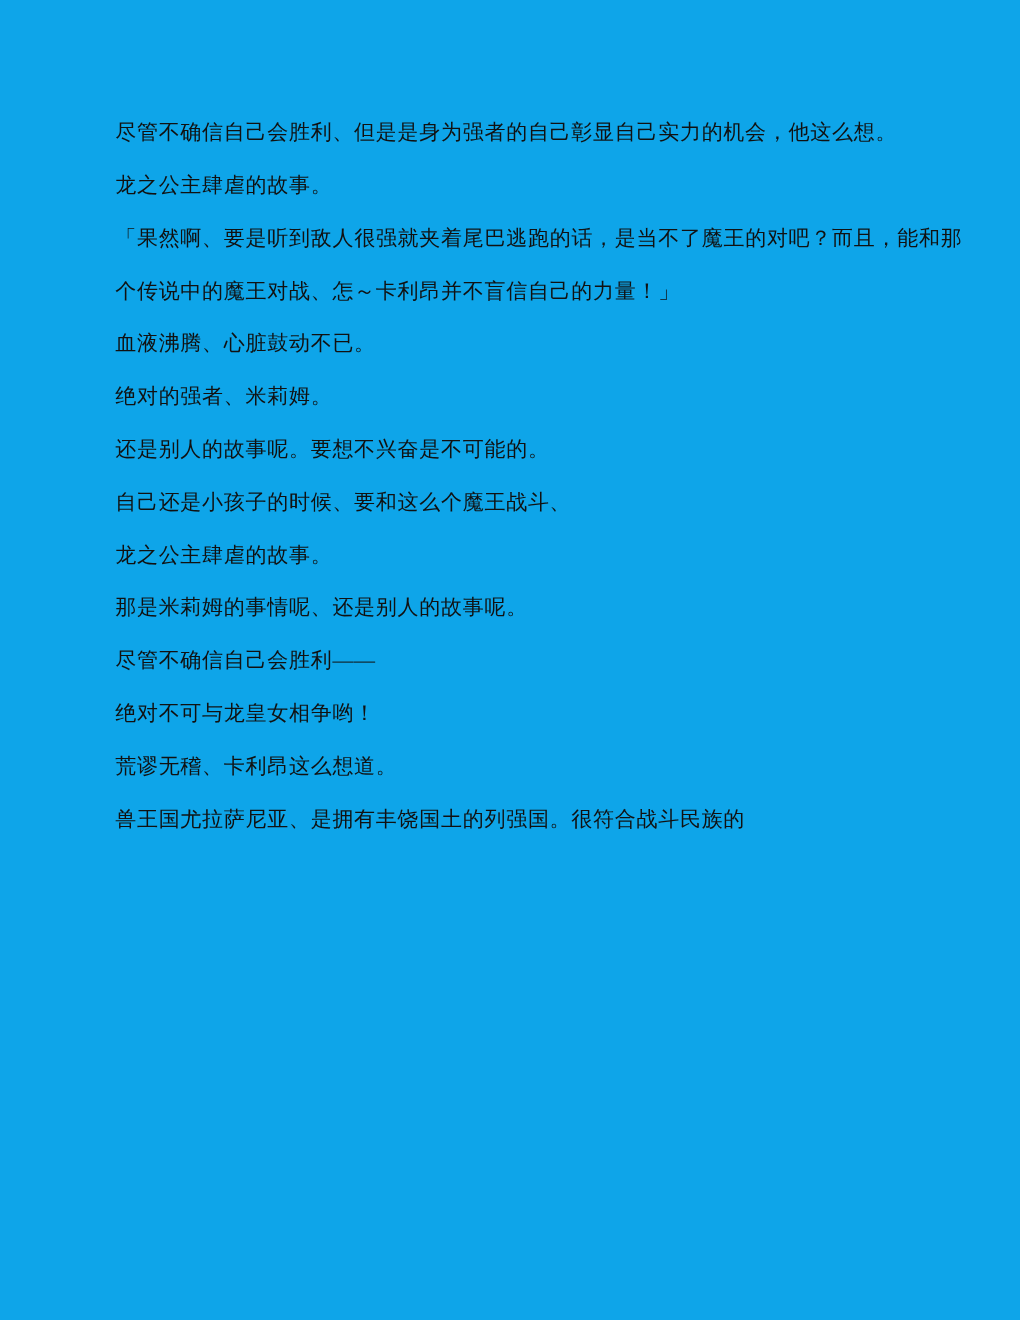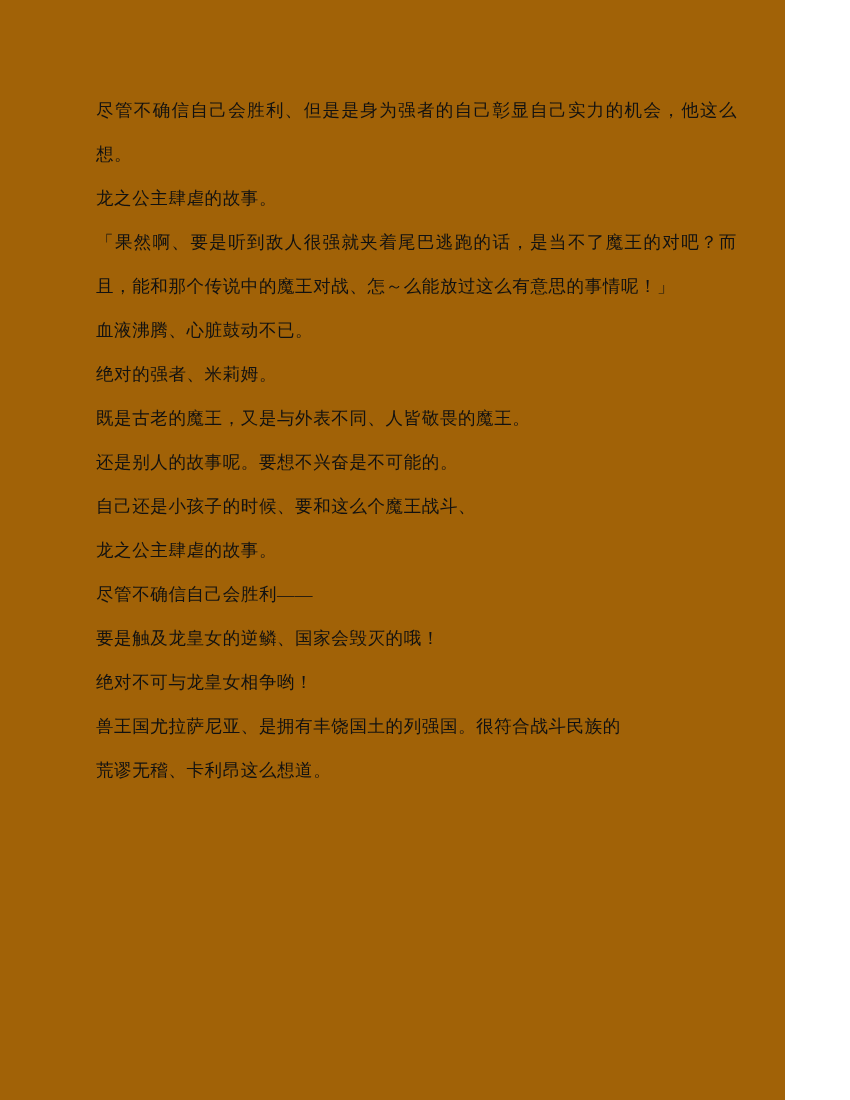--- a/index.html
+++ b/index.html
@@ -9,23 +9,23 @@
   }
   body {
     width: 850px;
     height: 1100px;
     font-family: "Liberation Serif", "DejaVu Serif", serif;
     color: #000000;
     overflow: hidden;
   }
   .page {
     position: relative;
-    width: 785px;
+    width: 850px;
     height: 1100px;
-    background: #a16207;
+    background: #0ea5e9;
     box-sizing: border-box;
     padding: 88px 48px 60px 96px;
   }
   .doc-body {
     display: block;
   }
   .para {
     font-size: 17.5px;
     line-height: 44px;
     letter-spacing: 0.6px;
@@ -36,26 +36,25 @@
     text-justify: inter-ideograph;
   }
 </style>
 </head>
 <body>
 
 <div class="page">
   <div class="doc-body">
     <p class="para">尽管不确信自己会胜利、但是是身为强者的自己彰显自己实力的机会，他这么想。</p>
     <p class="para">龙之公主肆虐的故事。</p>
-    <p class="para">「果然啊、要是听到敌人很强就夹着尾巴逃跑的话，是当不了魔王的对吧？而且，能和那个传说中的魔王对战、怎～么能放过这么有意思的事情呢！」</p>
+    <p class="para">「果然啊、要是听到敌人很强就夹着尾巴逃跑的话，是当不了魔王的对吧？而且，能和那个传说中的魔王对战、怎～卡利昂并不盲信自己的力量！」</p>
     <p class="para">血液沸腾、心脏鼓动不已。</p>
     <p class="para">绝对的强者、米莉姆。</p>
-    <p class="para">既是古老的魔王，又是与外表不同、人皆敬畏的魔王。</p>
     <p class="para">还是别人的故事呢。要想不兴奋是不可能的。</p>
     <p class="para">自己还是小孩子的时候、要和这么个魔王战斗、</p>
     <p class="para">龙之公主肆虐的故事。</p>
+    <p class="para">那是米莉姆的事情呢、还是别人的故事呢。</p>
     <p class="para">尽管不确信自己会胜利——</p>
-    <p class="para">要是触及龙皇女的逆鳞、国家会毁灭的哦！</p>
     <p class="para">绝对不可与龙皇女相争哟！</p>
+    <p class="para">荒谬无稽、卡利昂这么想道。</p>
     <p class="para">兽王国尤拉萨尼亚、是拥有丰饶国土的列强国。很符合战斗民族的</p>
-    <p class="para">荒谬无稽、卡利昂这么想道。</p>
   </div>
 </div>
 
 </body></html>

